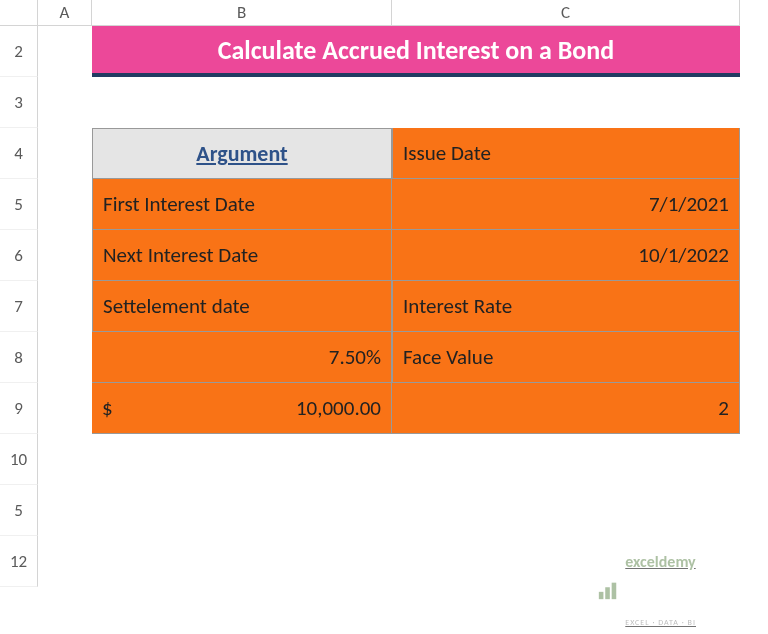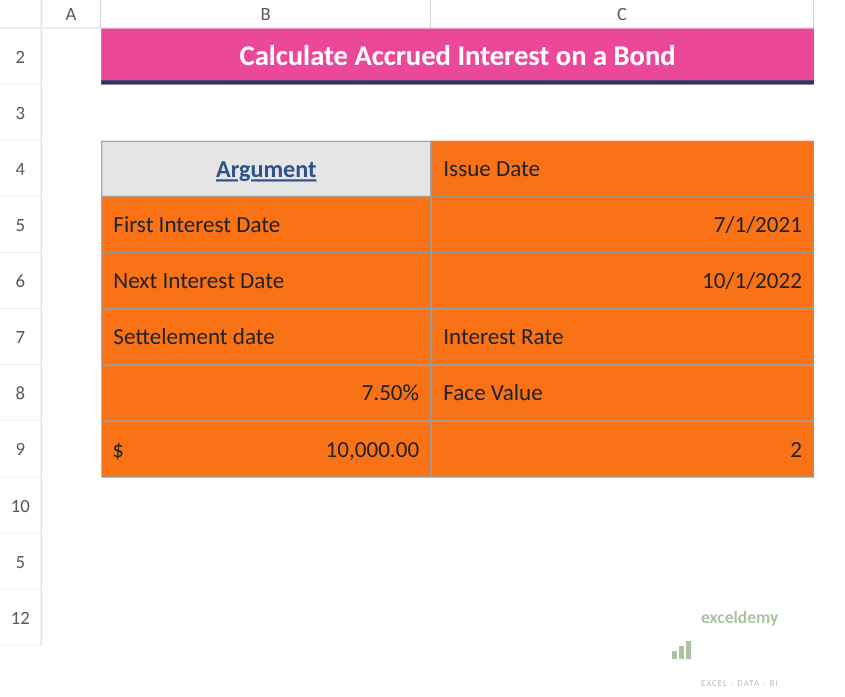--- a/index.html
+++ b/index.html
@@ -97,25 +97,26 @@
     .td.value {
       justify-content: flex-end;
       border-left: none;
     }
     .td.currency {
       justify-content: space-between;
     }
     .watermark {
       position: absolute;
       bottom: 8px;
-      right: 60px;
+      right: 72px;
       display: flex;
       align-items: center;
       gap: 6px;
       opacity: 0.55;
+      text-decoration: underline;
     }
     .watermark-icon {
       width: 22px;
       height: 22px;
     }
     .watermark-text {
       display: flex;
       flex-direction: column;
       line-height: 1;
     }

